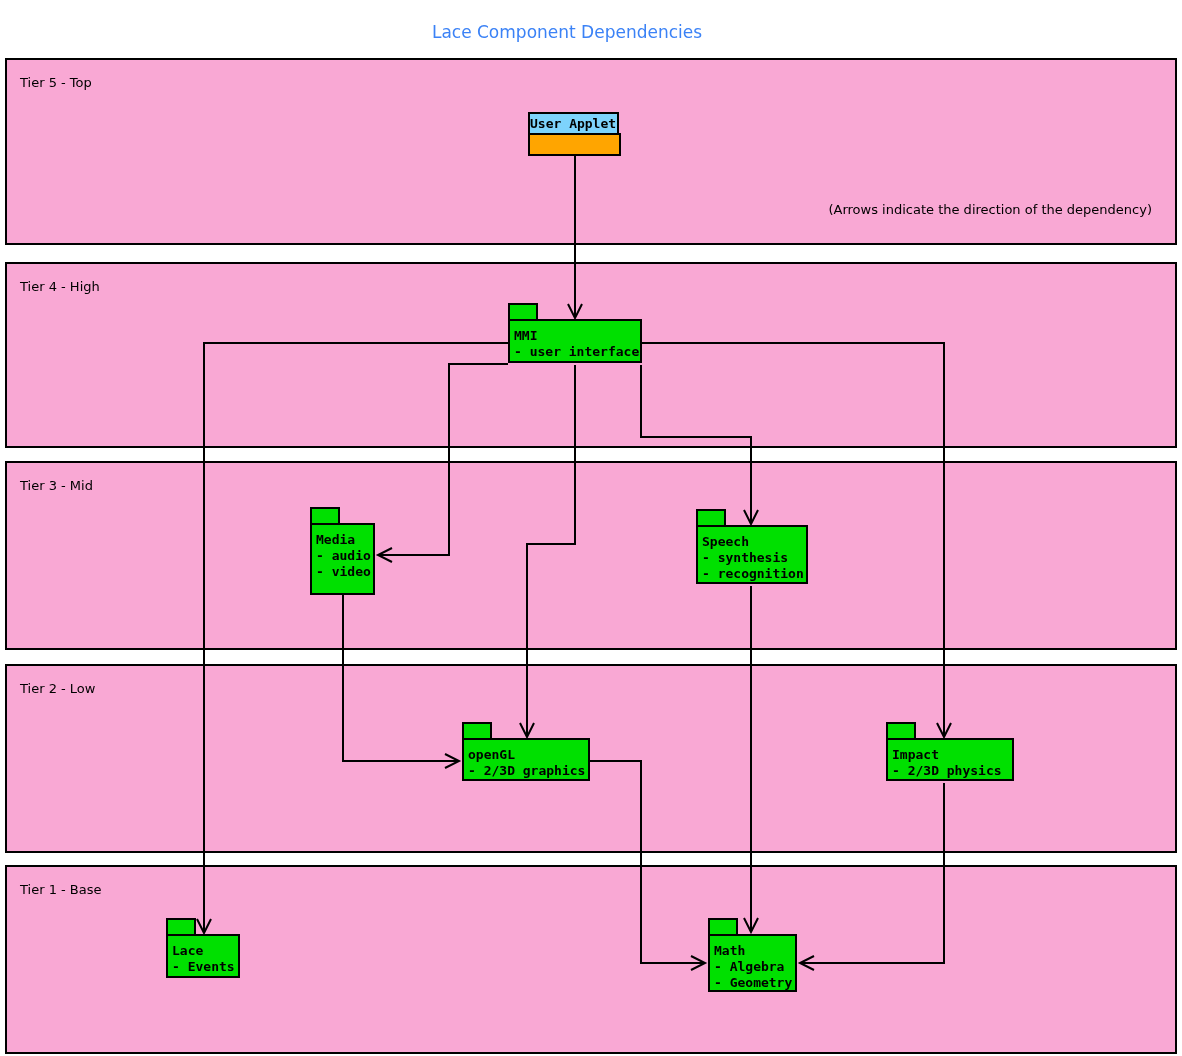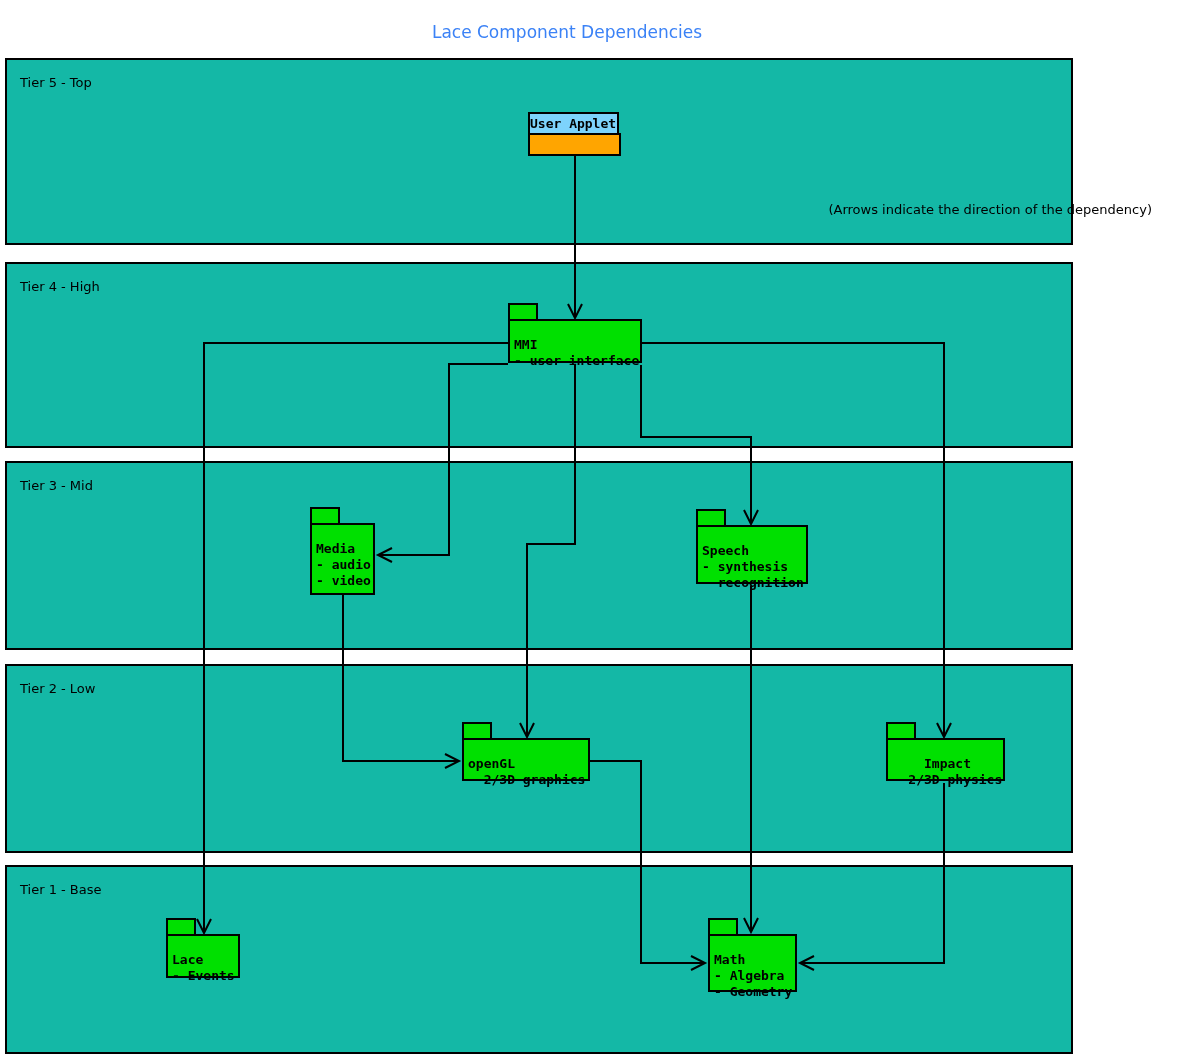--- a/index.html
+++ b/index.html
@@ -2,56 +2,56 @@
 <html><head>
 <meta charset="utf-8">
 <style>
   * { margin:0; padding:0; box-sizing:border-box; }
   html,body { width:1182px; height:1056px; background:#ffffff; overflow:hidden; }
   body { position:relative; font-family:"DejaVu Sans", sans-serif; color:#000; }
 
   .title { position:absolute; top:22px; left:0; width:1134px; text-align:center;
            font-size:17px; color:#3b82f6; z-index:20; }
 
-  .band { position:absolute; left:5px; width:1068px; background:#14b8a6;
+  .band { position:absolute; left:5px; width:1172px; background:#f9a8d4;
           border:2px solid #000; z-index:1; }
   .band-label { position:absolute; left:13px; top:15px; font-size:13px; color:#000; }
   .band-t5 { top:58px;  height:187px; }
   .band-t4 { top:262px; height:186px; }
   .band-t3 { top:461px; height:189px;padding-left:19px; }
   .band-t2 { top:664px; height:189px; }
   .band-t1 { top:865px; height:189px; }
 
   .note { position:absolute; top:202px; right:30px; font-size:13px; z-index:20; }
 
   svg.wires { position:absolute; left:0; top:0; width:1182px; height:1056px;
               z-index:5; pointer-events:none; }
   svg.wires polyline { fill:none; stroke:#000; stroke-width:2; }
 
   .pkg { position:absolute; z-index:10;
          font-family:"DejaVu Sans Mono", monospace; font-size:13px; font-weight:bold; }
   .pkg .tab  { position:absolute; left:0; top:0; width:30px; height:18px;
                background:#00e000; border:2px solid #000; }
   .pkg .pbody { position:absolute; left:0; top:16px; background:#00e000;
-               border:2px solid #000; padding:16px 0 0 4px; line-height:16px;
+               border:2px solid #000; padding:7px 0 0 4px; line-height:16px;
                white-space:nowrap; overflow:visible; }
 
   .applet { position:absolute; left:528px; top:112px; z-index:10;
             font-family:"DejaVu Sans Mono", monospace; font-size:13px; font-weight:bold; }
   .applet .cap  { position:absolute; left:0; top:0; width:91px; height:23px;
                   background:#7dd3fc; border:2px solid #000; text-align:left;
                   line-height:19px; white-space:nowrap; }
   .applet .abody { position:absolute; left:0; top:21px; width:93px; height:23px;
                   background:#ffa500; border:2px solid #000; }
 
   .mmi    { left:508px; top:303px; } .mmi .pbody    { width:134px; height:44px; }
   .media  { left:310px; top:507px; } .media .pbody  { width:65px;  height:72px; }
   .speech { left:696px; top:509px; } .speech .pbody { width:112px; height:59px; }
   .opengl { left:462px; top:722px; } .opengl .pbody { width:128px; height:43px; }
-  .impact { left:886px; top:722px; } .impact .pbody { width:119px; height:43px;text-align:center; }
+  .impact { left:886px; top:722px; } .impact .pbody { width:128px; height:43px; }
   .lace   { left:166px; top:918px; } .lace .pbody   { width:74px;  height:44px; }
   .math   { left:708px; top:918px; } .math .pbody   { width:89px;  height:58px; }
 </style>
 </head>
 <body>
 
 <div class="title">Lace Component Dependencies</div>
 
 <div class="band band-t5">
   <div class="band-label">Tier 5 - Top</div>

